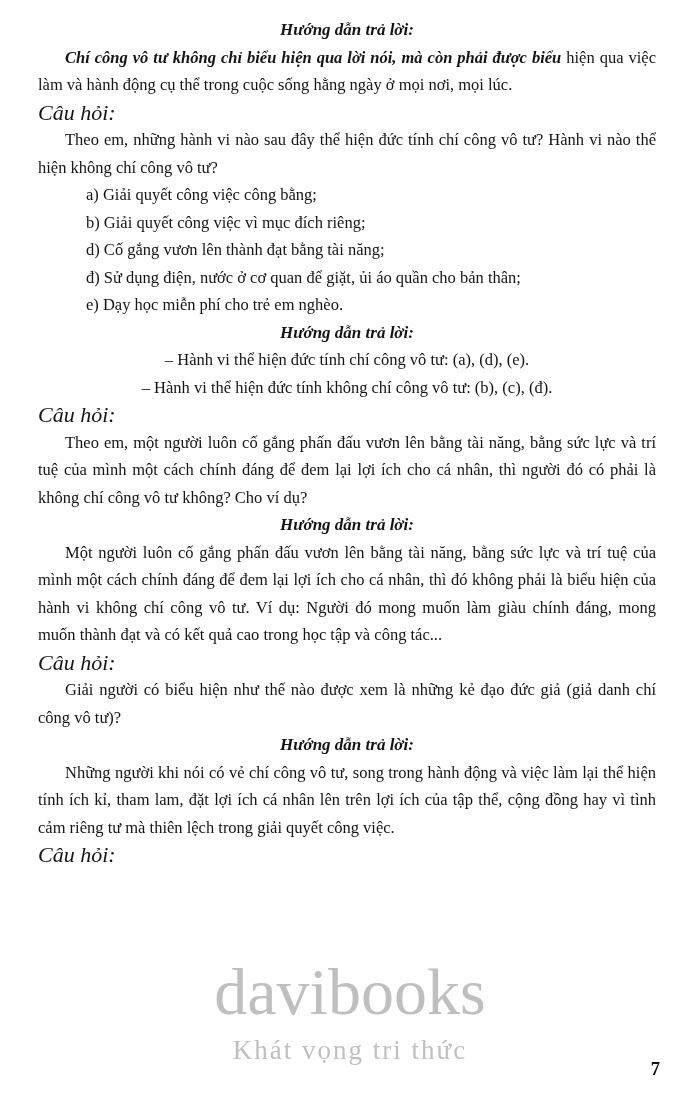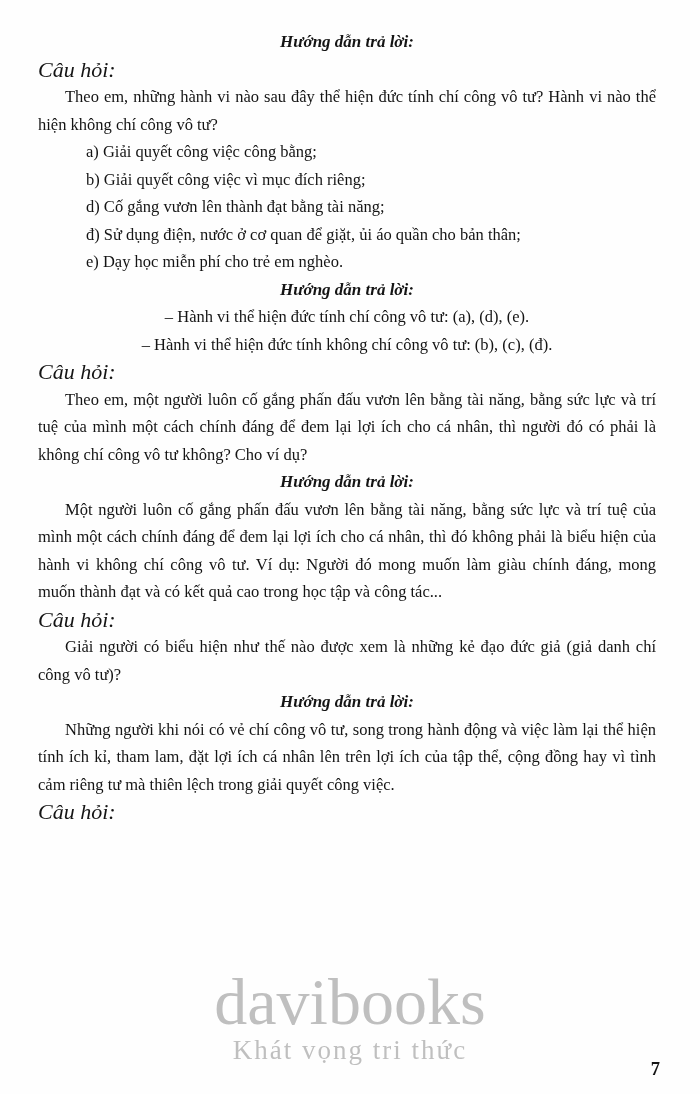--- a/index.html
+++ b/index.html
@@ -13,21 +13,21 @@
     position: relative;
     width: 700px;
     height: 1094px;
     background: #fefefe;
     overflow: hidden;
     color: #141414;
   }
   .content {
     position: relative;
     z-index: 1;
-    padding: 28px 44px 0 38px;
+    padding: 16px 44px 0 38px;
     font-size: 16.5px;
     line-height: 27.5px;
     text-align: justify;
   }
   .heading-center {
     text-align: center;
     font-weight: bold;
     font-style: italic;
     font-size: 17px;
   }
@@ -55,21 +55,21 @@
     opacity: 0.55;
     pointer-events: none;
   }
   .wm-title {
     font-size: 66px;
     line-height: 1.0;
     font-family: "Liberation Serif", serif;
   }
   .wm-slogan {
     font-size: 27px;
-    margin-top: 0;
+    margin-top: 10px;
     letter-spacing: 2px;
   }
   .page-number {
     position: absolute;
     right: 40px;
     bottom: 14px;
     z-index: 2;
     font-weight: bold;
     font-size: 18.5px;
   }
@@ -81,20 +81,21 @@
 
   <div class="watermark">
     <div class="wm-title">davibooks</div>
     <div class="wm-slogan">Khát vọng tri thức</div>
   </div>
 
   <div class="content">
 
     <div class="heading-center">Hướng dẫn trả lời:</div>
 
+    <p class="para"><span class="bi">Chí công vô tư không chỉ biểu hiện qua lời nói, mà còn phải được biểu</span> <span>hiện qua việc làm và hành động cụ thể trong cuộc sống hằng ngày ở mọi nơi, mọi lúc.</span></p>
 
     <div class="question-label">Câu hỏi:</div>
 
     <p class="para">Theo em, những hành vi nào sau đây thể hiện đức tính chí công vô tư? Hành vi nào thể hiện không chí công vô tư?</p>
 
     <div class="option">a) Giải quyết công việc công bằng;</div>
     <div class="option">b) Giải quyết công việc vì mục đích riêng;</div>
     <div class="option">d) Cố gắng vươn lên thành đạt bằng tài năng;</div>
     <div class="option">đ) Sử dụng điện, nước ở cơ quan để giặt, ủi áo quần cho bản thân;</div>
     <div class="option">e) Dạy học miễn phí cho trẻ em nghèo.</div>

